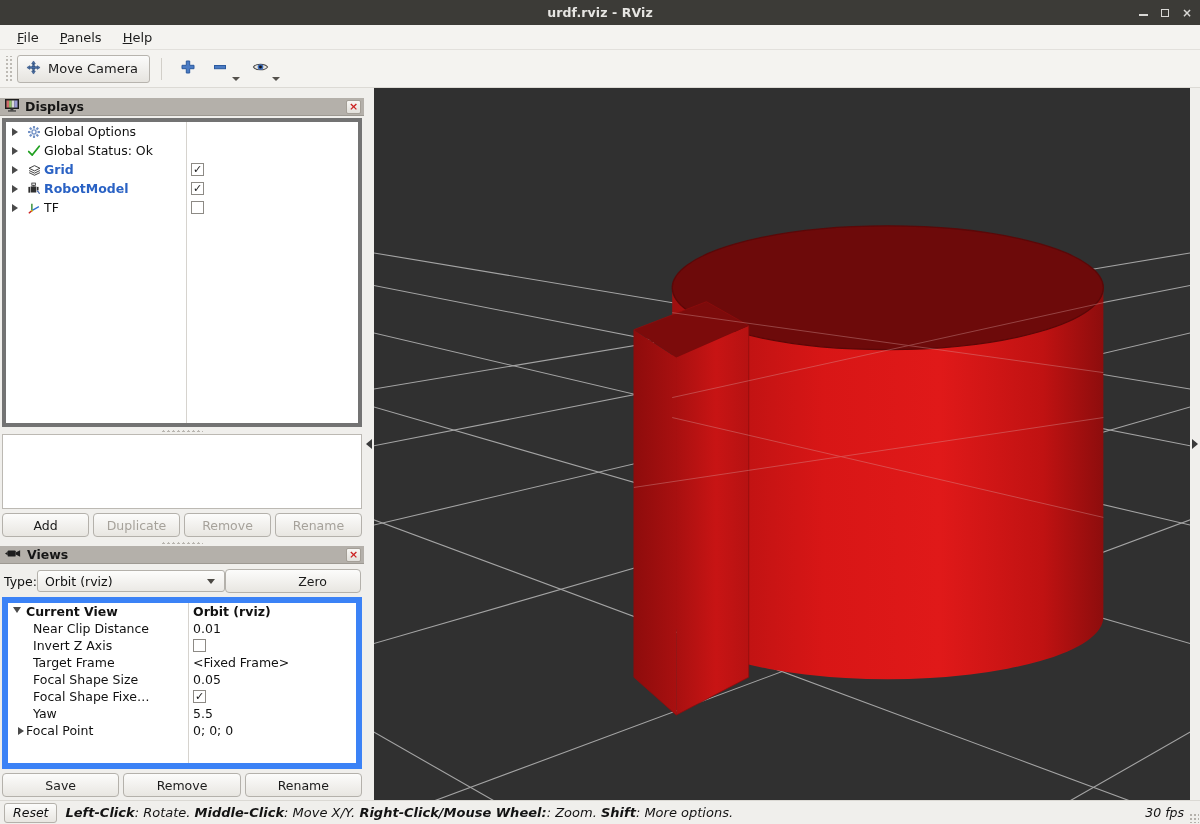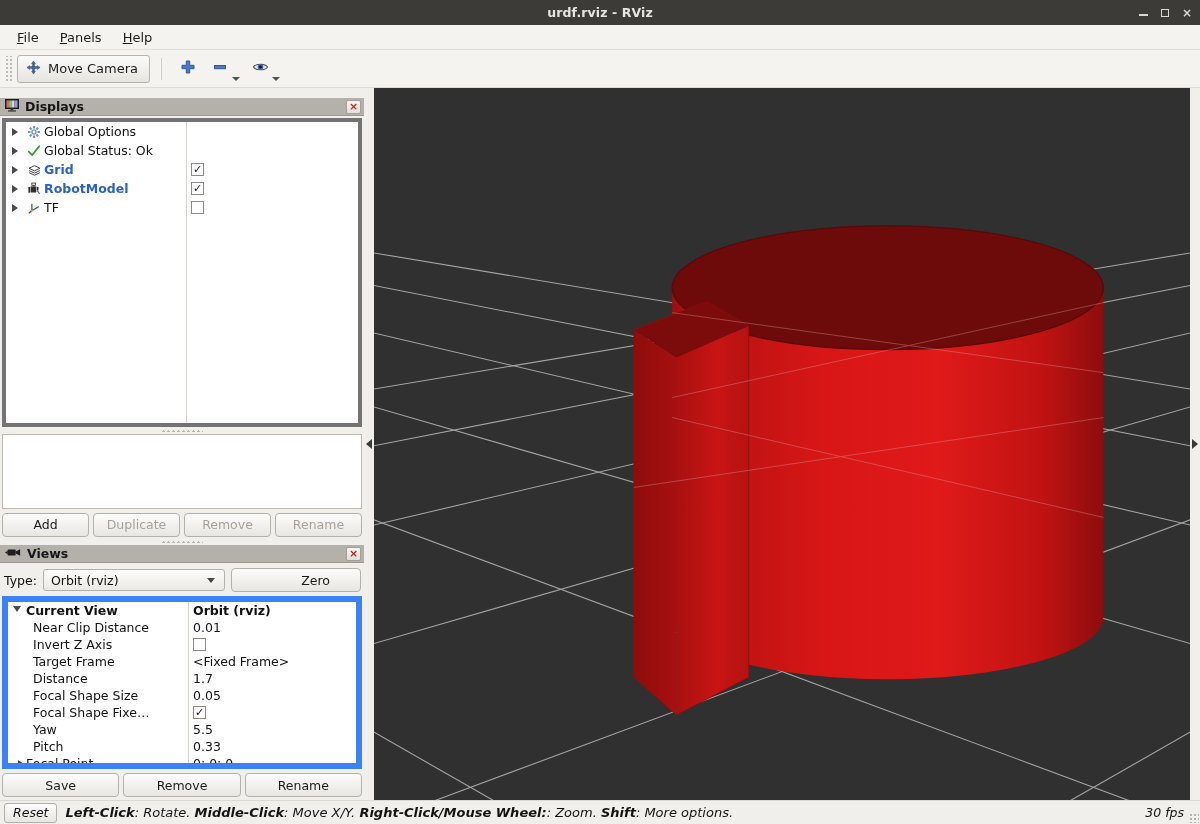--- a/index.html
+++ b/index.html
@@ -101,21 +101,21 @@
   .qbtn {
     flex: 1 1 0; height: 24px; border: 1px solid #b4b1ab; border-radius: 4px;
     background: linear-gradient(#fcfcfb, #e8e6e1);
     font-size: 12.5px; color: #1b1b1b; cursor: pointer;
     display:flex; align-items:center; justify-content:center;
     font-family: "DejaVu Sans", "Liberation Sans", sans-serif;
   }
   .qbtn.disabled { color: #a6a29b; cursor: default; }
 
   
-  .type-row { display: flex; align-items: center; gap: 6px; padding: 5px 3px 4px 4px; flex: 0 0 auto; }
+  .type-row { display: flex; align-items: center; padding: 5px 3px 4px 4px; flex: 0 0 auto; }
   .type-label { font-size: 12.5px; }
   .combo {
     flex: 1 1 auto; height: 22px; border: 1px solid #b4b1ab; border-radius: 3px;
     background: linear-gradient(#fdfdfc, #ebe9e5);
     display: flex; align-items: center; padding: 0 4px 0 7px; font-size: 12.5px; cursor: pointer; position: relative;
   }
   .combo .cval { flex: 1 1 auto; }
   .combo .carr { width:0;height:0; border-left:4.5px solid transparent; border-right:4.5px solid transparent; border-top:5px solid #4b4843; margin-right:5px; }
   .zero-btn { width: 84px; padding-left: 39px; }
 
@@ -407,46 +407,38 @@
         <div class="prop-row">
           <span class="pr-name indent-1">Invert Z Axis</span>
           <span class="pr-check"></span>
         </div>
 
         <div class="prop-row">
           <span class="pr-name indent-1">Target Frame</span>
           <span class="pr-val">&lt;Fixed Frame&gt;</span>
         </div>
 
-        <div class="prop-row">
-          <span class="pr-name indent-1">Distance</span>
-          <span class="pr-val">1.7</span>
-        </div>
 
         <div class="prop-row">
           <span class="pr-name indent-1">Focal Shape Size</span>
           <span class="pr-val">0.05</span>
         </div>
 
         <div class="prop-row">
           <span class="pr-name indent-1">Focal Shape Fixe…</span>
           <span class="pr-check">
               <b>✓</b>
             </span>
         </div>
 
         <div class="prop-row">
           <span class="pr-name indent-1">Yaw</span>
           <span class="pr-val">5.5</span>
         </div>
 
-        <div class="prop-row">
-          <span class="pr-name indent-1">Pitch</span>
-          <span class="pr-val">0.33</span>
-        </div>
 
         <div class="prop-row">
           <span class="pr-arrow indent-arrow">
               <i></i>
             </span>
           <span class="pr-name">Focal Point</span>
           <span class="pr-val">0; 0; 0</span>
         </div>
       </div>
 

